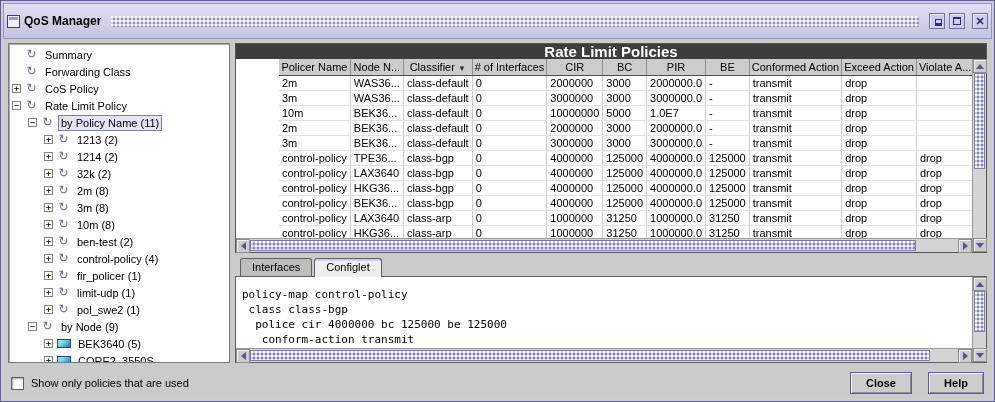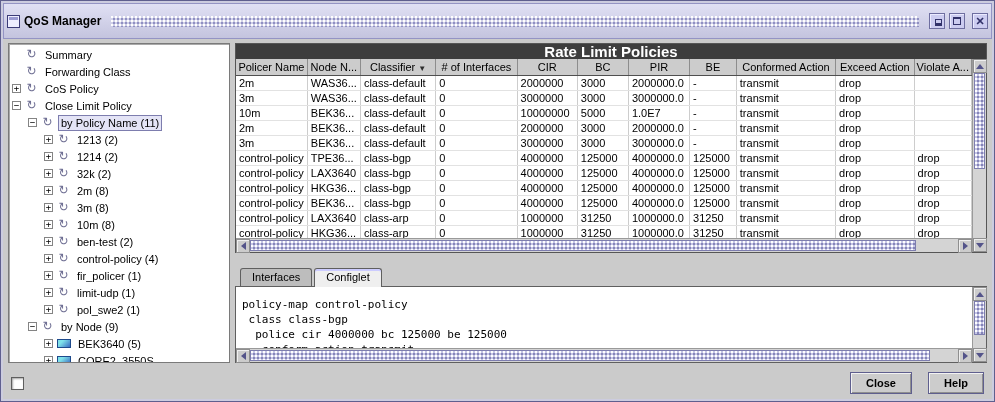--- a/index.html
+++ b/index.html
@@ -72,21 +72,21 @@
   .right-panel { flex:1; min-width:0; display:flex; flex-direction:column; }
 
   
   .table-frame { height:210px; flex:none; border:1px solid #565656; background:#fff; display:flex; flex-direction:column; }
   .table-title {
     height:15px; flex:none; background:#3d3d3d; color:#fff;
     font-size:15px; font-weight:bold; text-align:center; line-height:15px;
   }
   .table-body { flex:1; min-height:0; display:flex; }
   .table-col { flex:1; min-width:0; display:flex; flex-direction:column; }
-  .table-scroll { flex:1; min-height:0; overflow:hidden; }
+  .table-scroll { flex:1; min-height:0; overflow:hidden;padding-left:43px; }
   table { border-collapse:collapse; table-layout:fixed; }
   th {
     background:#cccccc; font-size:11px; font-weight:normal; color:#000;
     height:16px; padding:0 2px; text-align:center;
     border-right:1px solid #8d8d8d; border-bottom:1px solid #4f4f4f;
     overflow:hidden; white-space:nowrap;
   }
   td {
     font-size:11px; height:15px; padding:0 3px; background:#fff;
     border-right:1px solid #cdcdcd; border-bottom:1px solid #e2e2e2;
@@ -114,21 +114,21 @@
   }
   .sb-thumb.v { left:1px; right:1px; }
   .sb-thumb.h { top:1px; bottom:1px; }
   .arrow { width:0; height:0; border:4px solid transparent; display:block; }
   .arrow.up { border-bottom:5px solid #54548a; border-top:none; }
   .arrow.down { border-top:5px solid #54548a; border-bottom:none; }
   .arrow.left { border-right:5px solid #54548a; border-left:none; }
   .arrow.right { border-left:5px solid #54548a; border-right:none; }
 
   
-  .tab-panel { flex:1; min-height:0; margin-top:15px; display:flex; flex-direction:column; }
+  .tab-panel { flex:1; min-height:0; margin-top:5px; display:flex; flex-direction:column; }
   .tabs { height:18px; flex:none; display:flex; gap:2px; padding-left:5px; }
   .tab {
     padding:2px 11px 0; font-size:11px; color:#000;
     background:#bdbdbd; border:1px solid #5f5f5f; border-bottom:none;
     border-radius:3px 3px 0 0; position:relative; z-index:1;
   }
   .tab.selected { background:#efefef; box-shadow: inset 0 2px 0 #ccccff; z-index:3; margin-bottom:-1px; }
   .tab-content { flex:1; min-height:0; border:1px solid #5f5f5f; background:#fff; display:flex; position:relative; z-index:2; }
   .code-col { flex:1; min-width:0; display:flex; flex-direction:column; }
   .code-area {
@@ -188,21 +188,21 @@
           <span class="tree-label">Forwarding Class</span>
         </div>
         <div class="tree-item" style="padding-left: 3px;">
           <span class="toggle">+</span>
           <span class="node-icon loop">↻</span>
           <span class="tree-label">CoS Policy</span>
         </div>
         <div class="tree-item" style="padding-left: 3px;">
           <span class="toggle">−</span>
           <span class="node-icon loop">↻</span>
-          <span class="tree-label">Close Limit Policy</span>
+          <span class="tree-label">Rate Limit Policy</span>
         </div>
         <div class="tree-item selected" style="padding-left: 19px;">
           <span class="toggle">−</span>
           <span class="node-icon loop">↻</span>
           <span class="tree-label">by Policy Name (11)</span>
         </div>
         <div class="tree-item" style="padding-left: 35px;">
           <span class="toggle">+</span>
           <span class="node-icon loop">↻</span>
           <span class="tree-label">1213 (2)</span>
@@ -520,18 +520,19 @@
               </button>
           </div>
         </div>
       </div>
 
     </div>
   </div>
 
   <div class="footer">
     <span class="checkbox"></span>
+    <span class="footer-label">Show only policies that are used</span>
     <span class="spacer"></span>
     <button class="btn">Close</button>
     <button class="btn">Help</button>
   </div>
 
 </div>
 
 </body></html>

